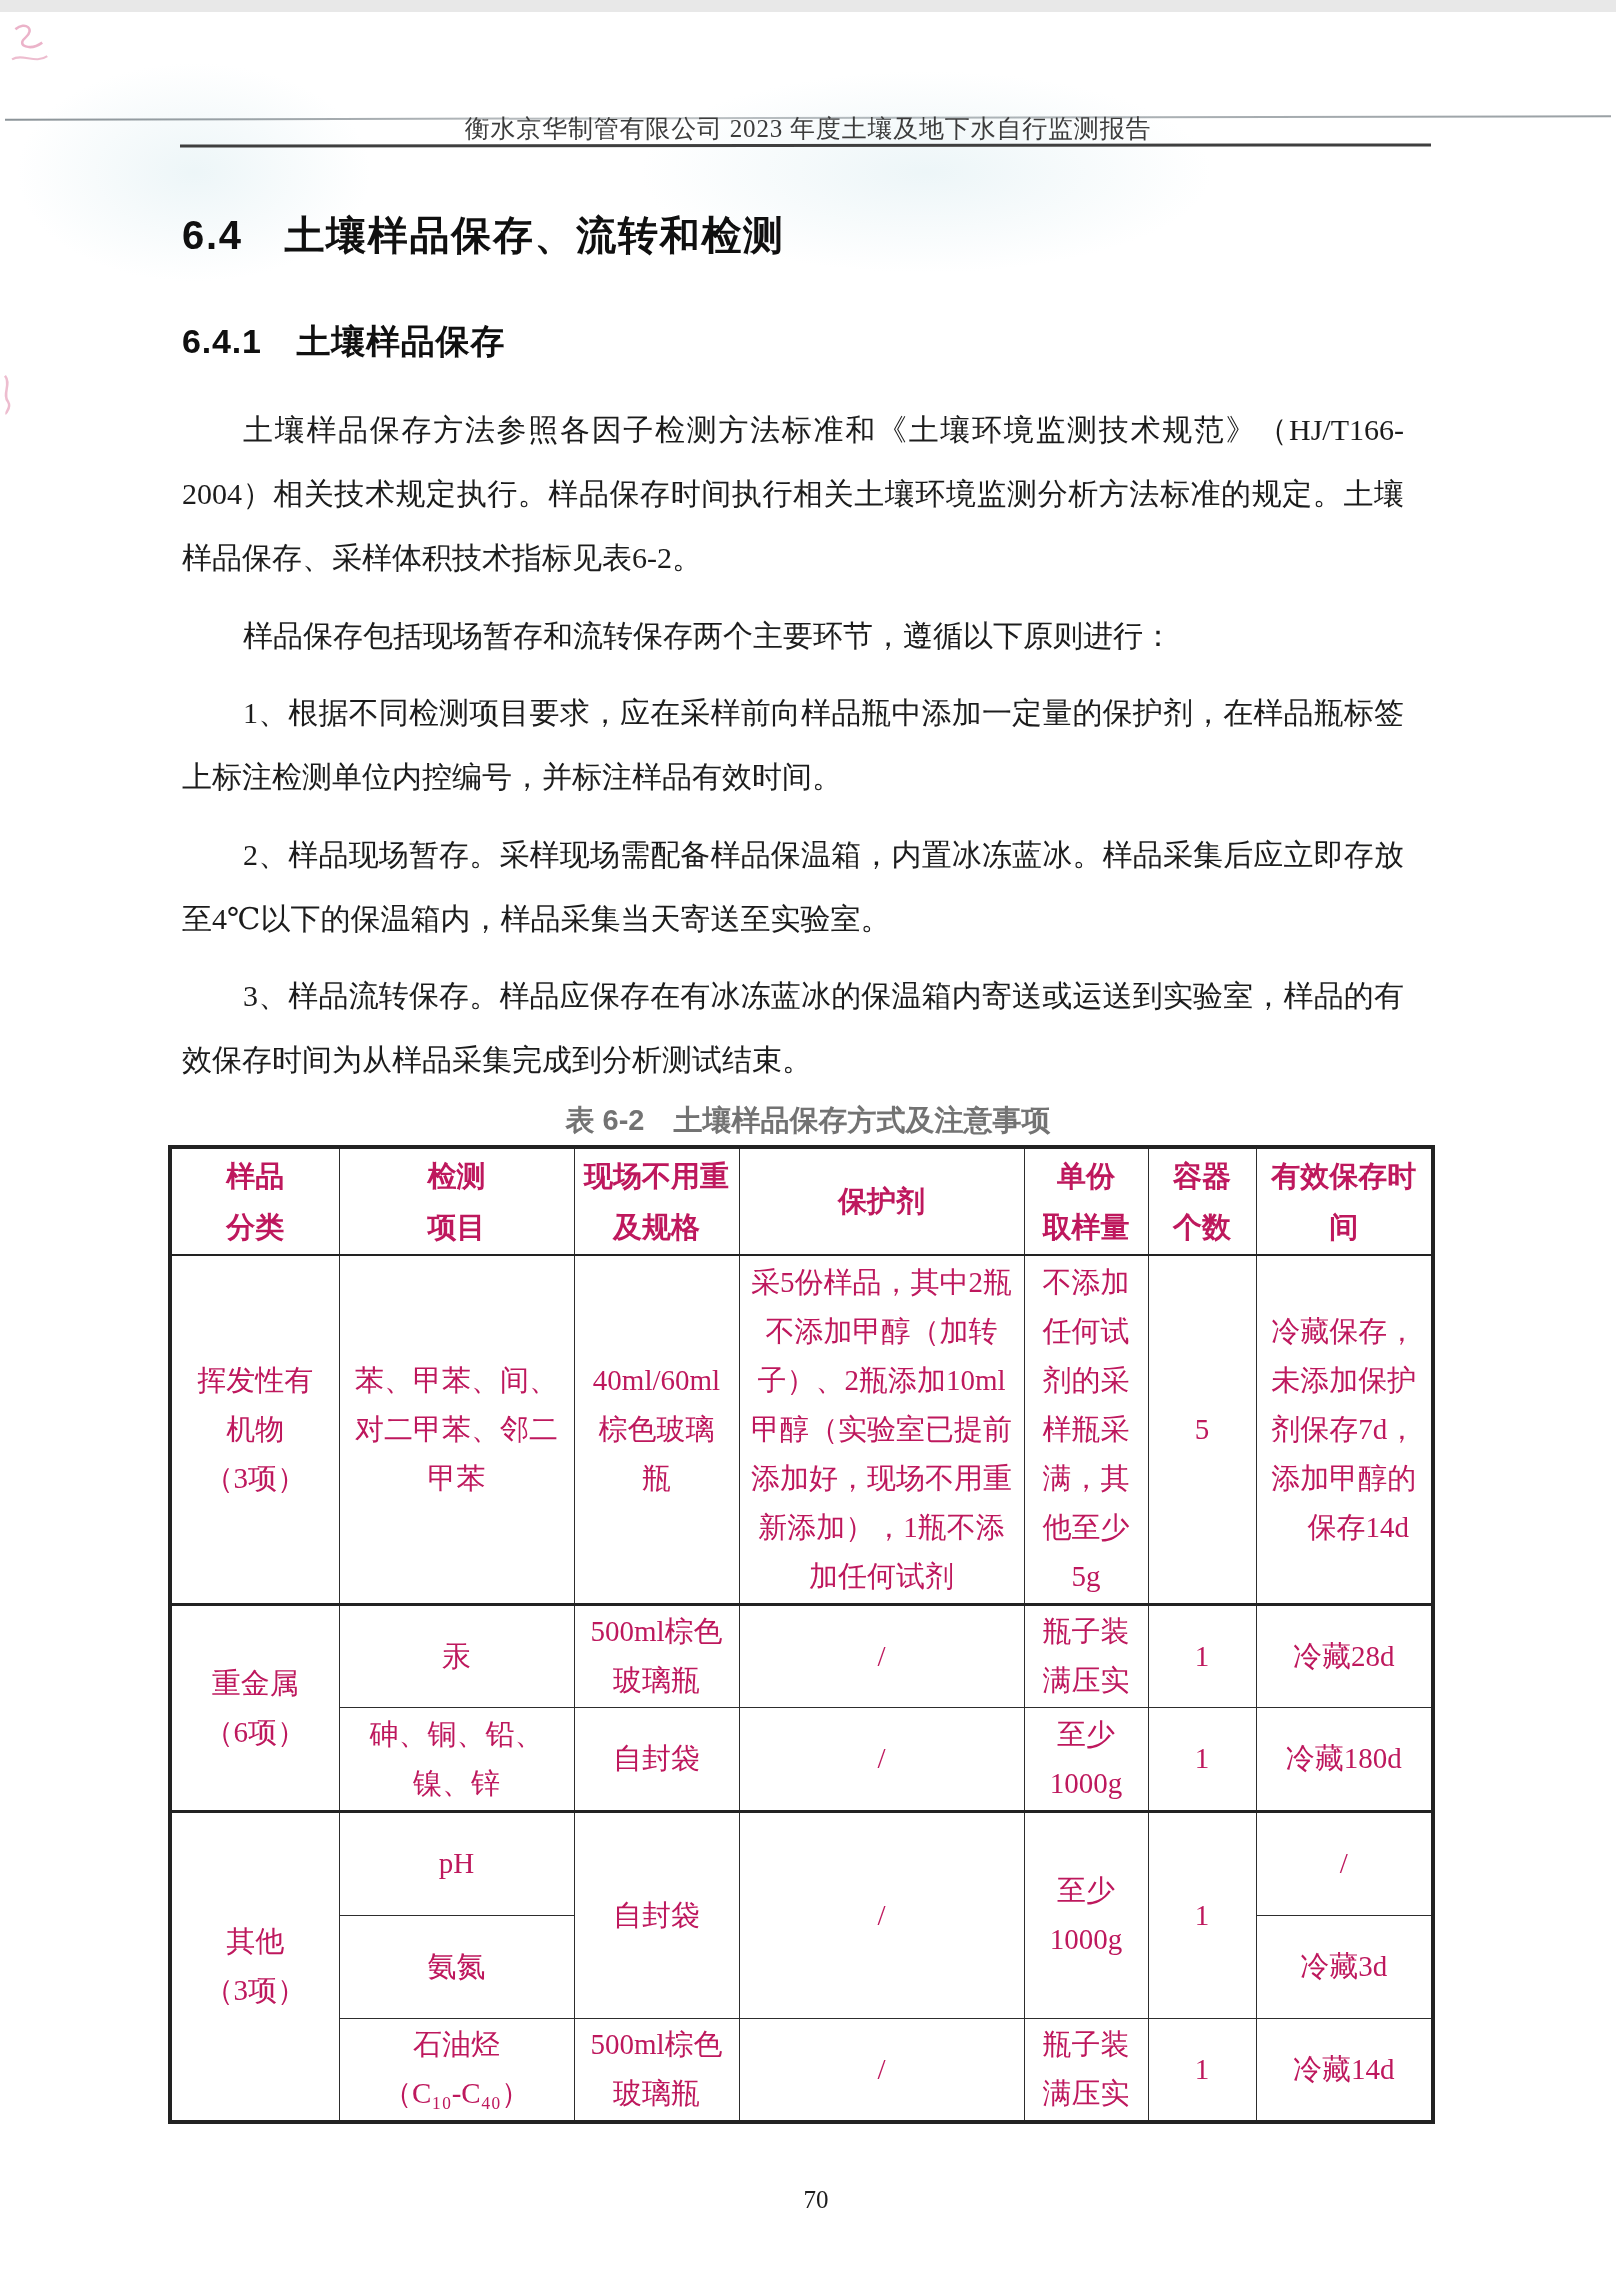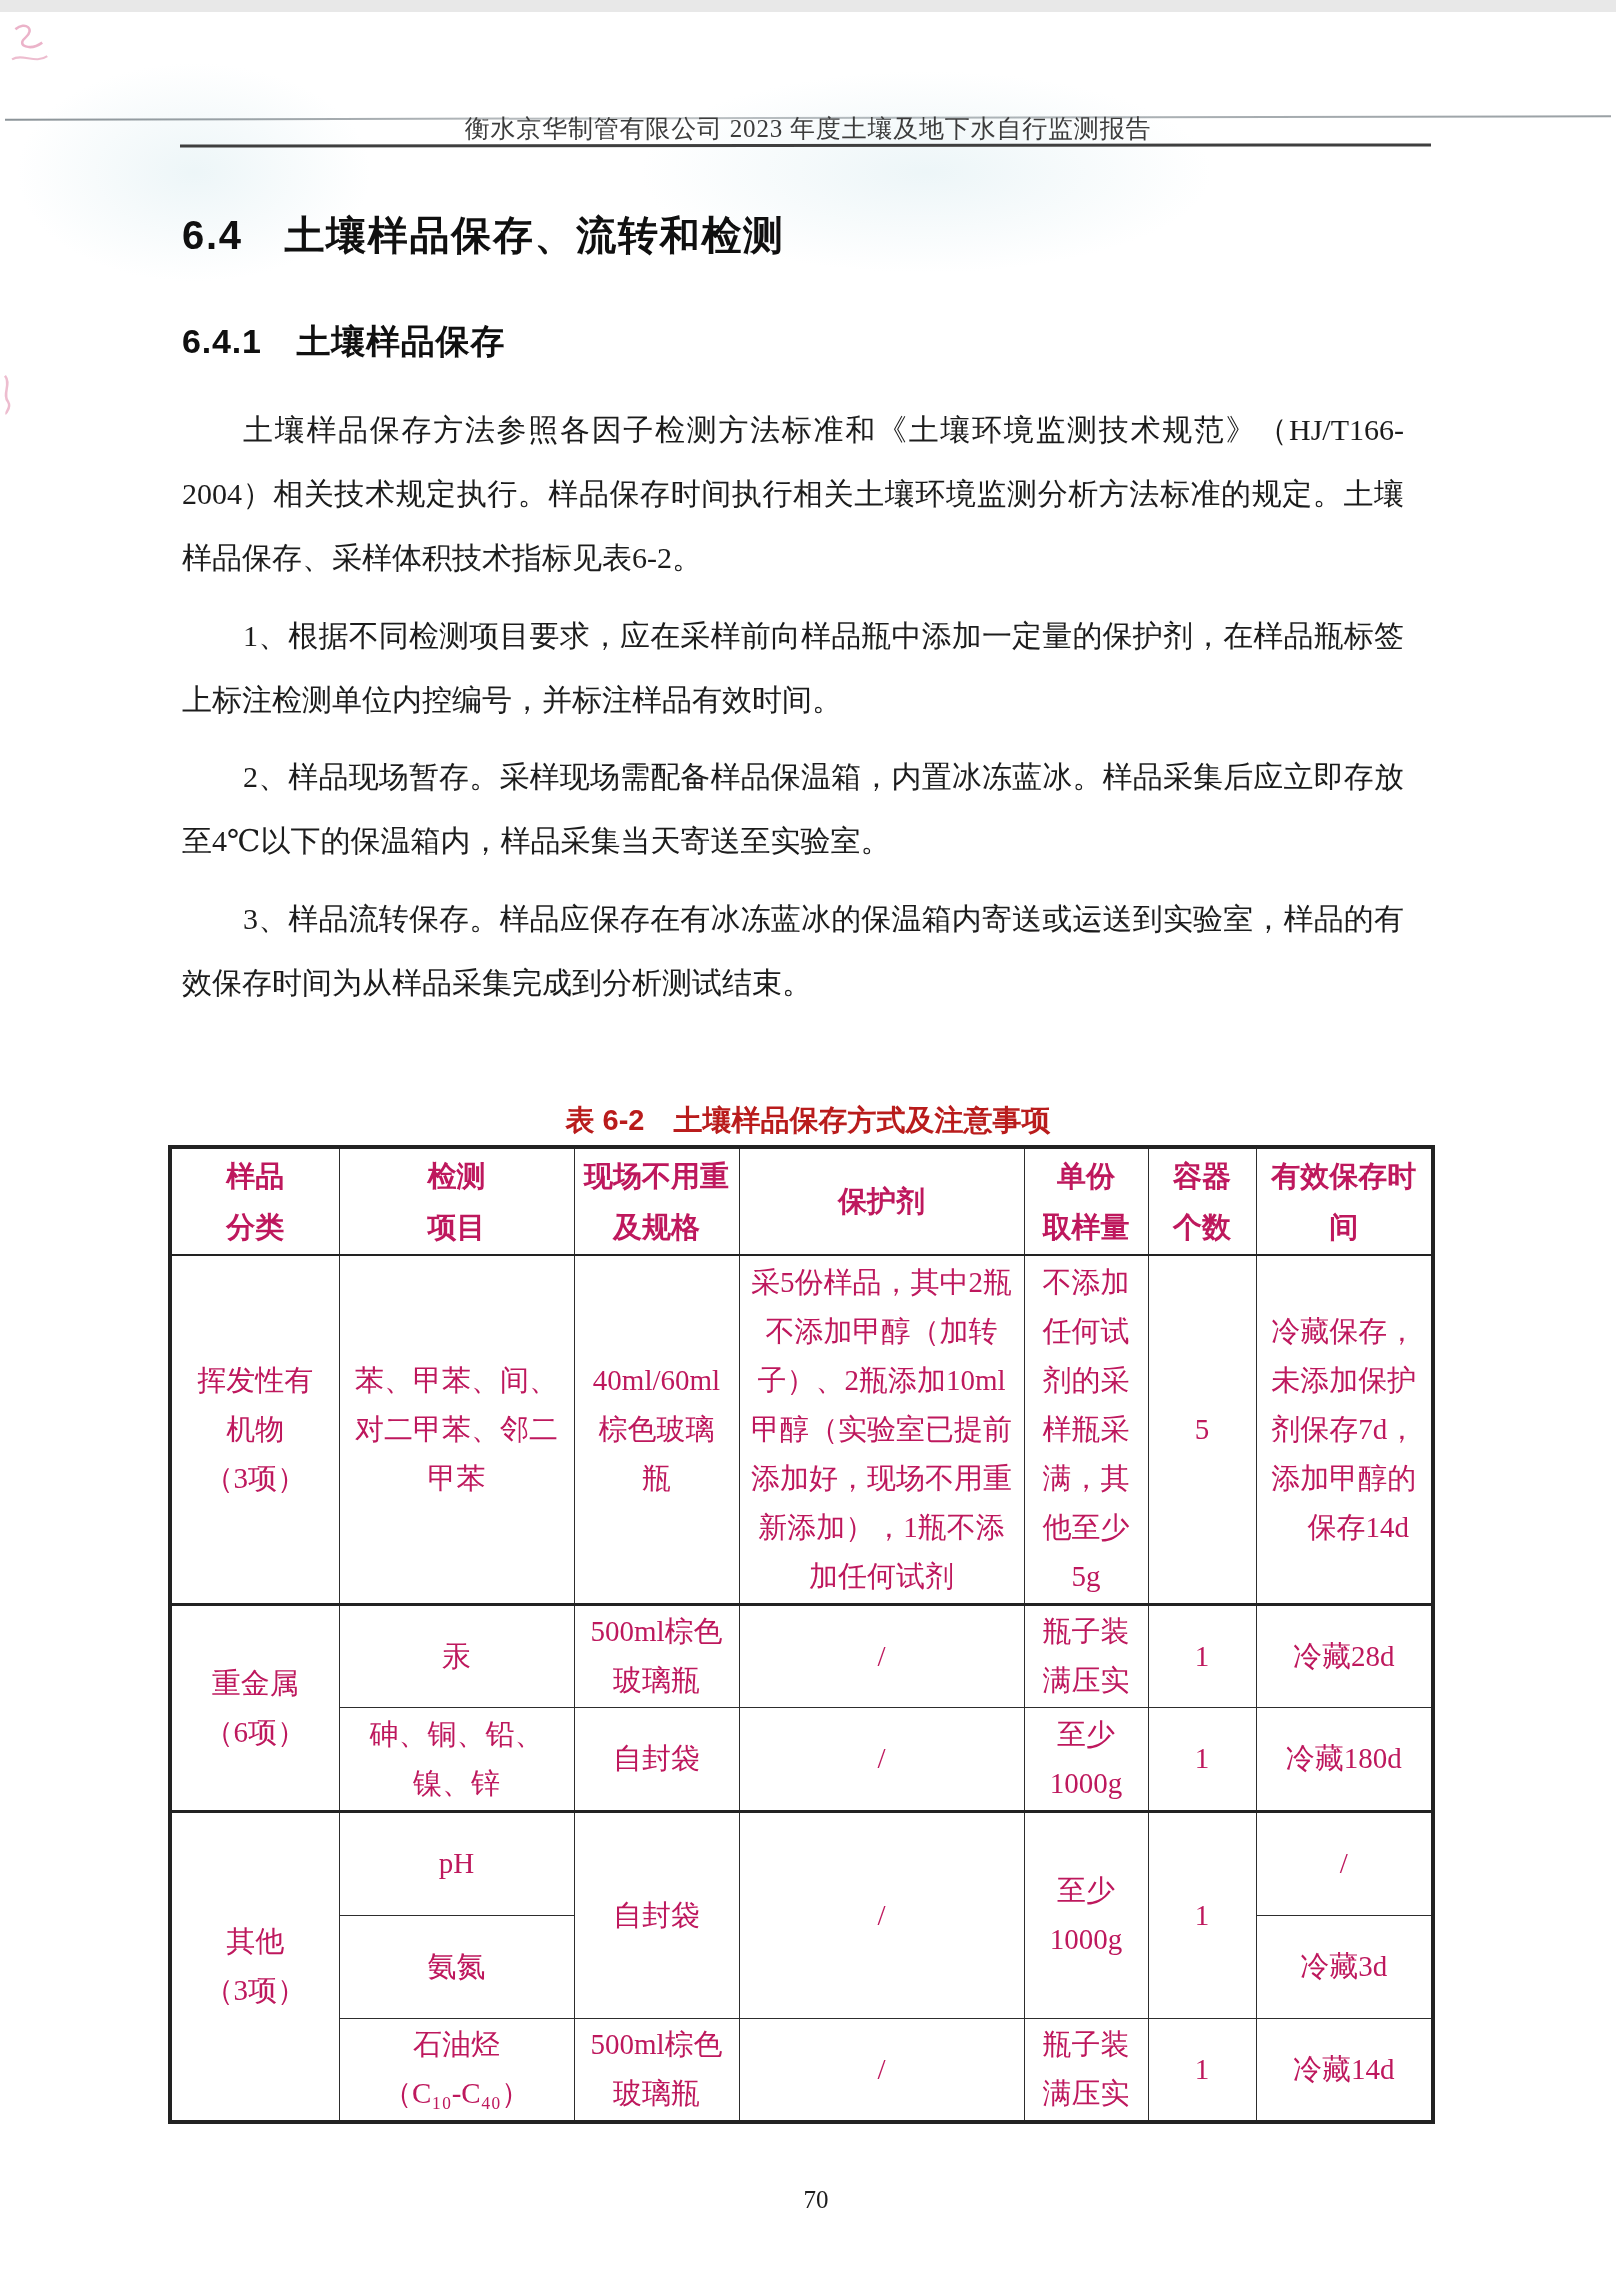--- a/index.html
+++ b/index.html
@@ -51,21 +51,21 @@
   .body-text p{
     margin:0 0 13.5px 0;
     font-size:30px;line-height:64px;
     text-align:justify;text-indent:61px;
     color:#1c1c1c;
   }
   .table-caption{
     position:absolute;top:1091px;left:0;width:100%;
     text-align:center;
     font-family:"Liberation Sans","DejaVu Sans",sans-serif;
-    font-weight:700;font-size:29px;line-height:34px;color:#b91c1c;
+    font-weight:700;font-size:29px;line-height:34px;color:#737373;
   }
   table.sample-table{
     position:absolute;left:168px;top:1133px;
     width:1263px;table-layout:fixed;
     border-collapse:collapse;
     font-size:29px;color:#be185d;
   }
   table.sample-table th,table.sample-table td{
     border:1.7px solid #2d2d2d;
     text-align:center;vertical-align:middle;
@@ -104,20 +104,21 @@
   </svg>
 
   <div class="doc-header">衡水京华制管有限公司 2023 年度土壤及地下水自行监测报告</div>
   <div class="header-rule"></div>
 
   <div class="h1">6.4　土壤样品保存、流转和检测</div>
   <div class="h2">6.4.1　土壤样品保存</div>
 
   <div class="body-text">
     <p>土壤样品保存方法参照各因子检测方法标准和《土壤环境监测技术规范》（HJ/T166-2004）相关技术规定执行。样品保存时间执行相关土壤环境监测分析方法标准的规定。土壤样品保存、采样体积技术指标见表6-2。</p>
+    <p>样品保存包括现场暂存和流转保存两个主要环节，遵循以下原则进行：</p>
     <p>1、根据不同检测项目要求，应在采样前向样品瓶中添加一定量的保护剂，在样品瓶标签上标注检测单位内控编号，并标注样品有效时间。</p>
     <p>2、样品现场暂存。采样现场需配备样品保温箱，内置冰冻蓝冰。样品采集后应立即存放至4℃以下的保温箱内，样品采集当天寄送至实验室。</p>
     <p>3、样品流转保存。样品应保存在有冰冻蓝冰的保温箱内寄送或运送到实验室，样品的有效保存时间为从样品采集完成到分析测试结束。</p>
   </div>
 
   <div class="table-caption">表 6-2　土壤样品保存方式及注意事项</div>
 
   <table class="sample-table">
     <colgroup>
       <col style="width:169px">

